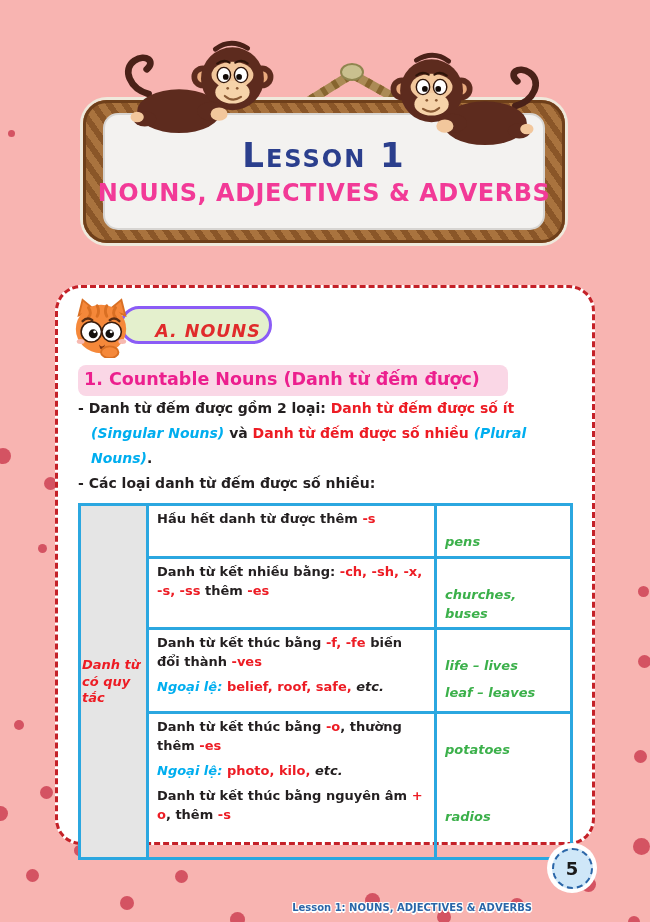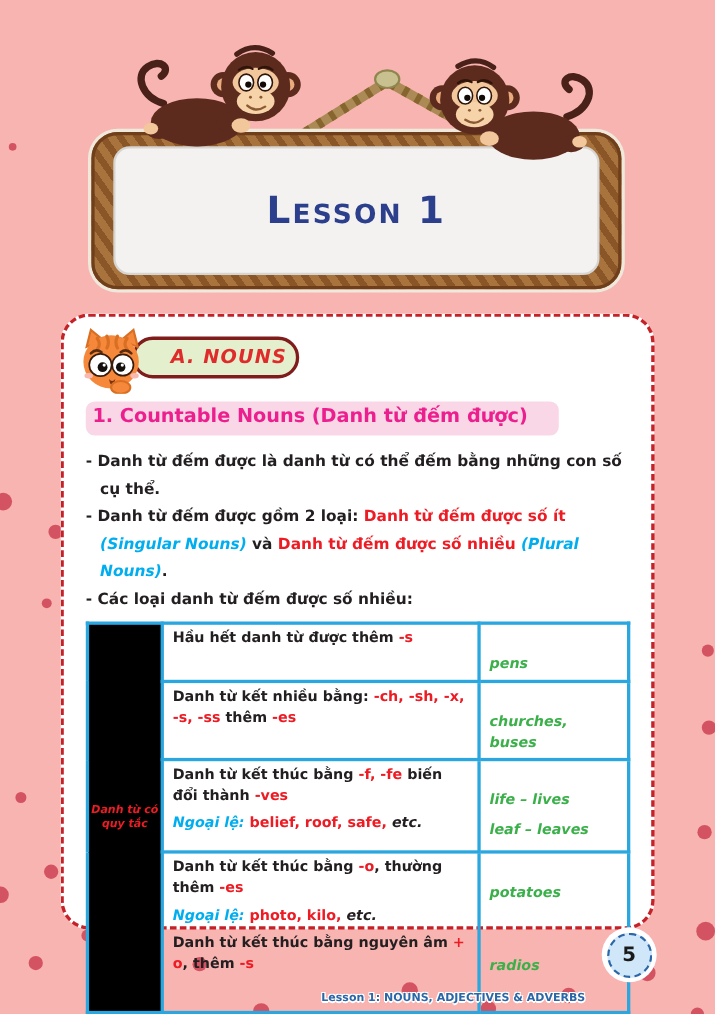--- a/index.html
+++ b/index.html
@@ -2,52 +2,52 @@
 <html lang="vi"><head>
 <meta charset="utf-8">
 <style>
   html,body{margin:0;padding:0;}
   body{width:650px;height:922px;font-family:"DejaVu Sans",sans-serif;}
   .page{position:relative;width:650px;height:922px;overflow:hidden;background:#f8b4b1;}
   .dot{position:absolute;border-radius:50%;}
 
   
   .hanger-svg{position:absolute;left:0;top:0;z-index:1;}
-  .sign-board{position:absolute;left:83px;top:120px;width:482px;height:143px;border-radius:24px;
+  .sign-board{position:absolute;left:83px;top:100px;width:482px;height:143px;border-radius:24px;
     background:repeating-linear-gradient(55deg,#a9733e 0 7px,#8a5628 7px 13px);
     box-shadow:0 0 0 3px #efe9dc, inset 0 0 0 3px #6e3f1a;z-index:2;}
   .sign-panel{position:absolute;left:20px;top:13px;right:20px;bottom:13px;background:#f3f2f0;
     border:2px solid #d7d5d2;border-radius:15px;display:flex;flex-direction:column;
     align-items:center;justify-content:center;gap:9px;}
   .sign-title{font-variant:small-caps;font-weight:bold;color:#2b3f8d;font-size:34px;letter-spacing:2px;line-height:1;}
   .sign-subtitle{font-weight:bold;color:#f23a97;font-size:24px;letter-spacing:.5px;white-space:nowrap;line-height:1;}
   .monkey{position:absolute;z-index:3;}
 
   
   .card{position:absolute;left:55px;top:285px;width:540px;height:560px;box-sizing:border-box;
     background:#fff;border:3px dashed #c42128;border-radius:26px;padding:10px 16px 0 20px;z-index:2;}
 
   .badge-row{position:relative;height:54px;}
   .badge-pill{position:absolute;left:42px;top:8px;width:152px;height:38px;box-sizing:border-box;
-    background:#e4f0cd;border:3px solid #7f1d1d;border-radius:20px;display:flex;align-items:center;
+    background:#e4f0cd;border:3px solid #8b5cf6;border-radius:20px;display:flex;align-items:flex-end;
     justify-content:center;padding-left:24px;}
   .badge-label{color:#e02b2b;font-weight:bold;font-style:italic;font-size:17.5px;letter-spacing:1px;white-space:nowrap;}
   .cat-svg{position:absolute;left:-11px;top:-2px;}
 
   .section-heading{display:inline-block;margin:13px 0 0 0;background:#fad7e6;color:#ec1f8e;
     font-weight:bold;font-size:17.5px;line-height:1.25;padding:4px 28px 5px 6px;border-radius:8px;white-space:nowrap;}
 
   .bullet{margin:0;padding-left:13px;text-indent:-13px;font-size:14px;line-height:25px;font-weight:bold;color:#231f20;}
   .bullet.first{margin-top:12px;}
 
   
   .rules-table{border-collapse:collapse;margin-top:7px;width:492px;table-layout:fixed;}
   .rules-table td{border:3px solid #2ba7e0;box-sizing:border-box;}
-  .col-left{width:68px;background:#000000;color:#ed1c24;font-style:italic;font-weight:bold;
-    text-align:center;vertical-align:middle;font-size:10px;line-height:1.25;}
+  .col-left{width:68px;background:#e5e5e5;color:#ed1c24;font-style:italic;font-weight:bold;
+    text-align:left;vertical-align:middle;font-size:13px;line-height:1.25;}
   .col-rule{width:288px;vertical-align:top;padding:4px 8px;}
   .col-ex{width:136px;vertical-align:top;padding:4px 8px;}
   .rules-table p{margin:0 0 6px 0;font-size:13px;line-height:1.45;font-weight:bold;color:#231f20;}
   .rules-table p:last-child{margin-bottom:0;}
   .ex-line{font-size:13px;line-height:1.45;margin-top:23px;}
   .ex-gap3{margin-top:8px;}
   .ex-gap4{margin-top:48px;}
   .h-r1{height:28px;} .h-r2{height:56px;} .h-r3{height:84px;} .h-r4{height:146px;}
 
   
@@ -97,20 +97,21 @@
 
   <svg class="hanger-svg" width="650" height="260" viewBox="0 0 650 260">
     <path d="M256 134 L352 74 L470 140" fill="none" stroke="#ab8a55" stroke-width="9"></path>
     <path d="M256 134 L352 74 L470 140" fill="none" stroke="#87652f" stroke-width="9" stroke-dasharray="5 8"></path>
     <ellipse cx="352" cy="72" rx="11" ry="8" fill="#c9c08f" stroke="#8f854f" stroke-width="2"></ellipse>
   </svg>
 
   <div class="sign-board">
     <div class="sign-panel">
       <div class="sign-title">Lesson 1</div>
+      <div class="sign-subtitle">NOUNS, ADJECTIVES &amp; ADVERBS</div>
     </div>
   </div>
 
   <svg class="monkey" style="left:120px;top:34px;" width="162" height="102" viewBox="0 0 170 105">
     <g>
       <path d="M30 62 C10 56 2 36 15 27 C27 19 38 28 28 36" stroke="#4a2118" stroke-width="7" fill="none" stroke-linecap="round"></path>
       <ellipse cx="62" cy="80" rx="44" ry="23" fill="#5d2b1e"></ellipse>
       <ellipse cx="26" cy="88" rx="12" ry="8" fill="#5d2b1e"></ellipse>
       <ellipse cx="18" cy="86" rx="7" ry="5.5" fill="#f2c79c"></ellipse>
       <path d="M100 15 q16 -12 34 -1" stroke="#4a2118" stroke-width="5" fill="none" stroke-linecap="round"></path>
@@ -184,21 +185,20 @@
         <ellipse cx="14" cy="47" rx="4" ry="2.6" fill="#f7b9b0"></ellipse>
           <ellipse cx="57" cy="47" rx="4" ry="2.6" fill="#f7b9b0"></ellipse>
         <path d="M33 50 q3 4 6 0 l-1 4 q-2 3 -4 0 Z" fill="#7a3414"></path>
         <path d="M4 50 l9 2 M5 57 l9 -1" stroke="#fff" stroke-width="2" stroke-linecap="round"></path>
         <ellipse cx="44" cy="58" rx="9" ry="6" fill="#f5883a" stroke="#d96f23" stroke-width="2"></ellipse>
       </svg>
     </div>
 
     <div class="section-heading">1. Countable Nouns (Danh từ đếm được)</div>
 
-    <p class="bullet first"><span class="s-k">- Danh từ đếm được là danh từ có thể đếm bằng những con số cụ thể.</span></p>
     <p class="bullet"><span class="s-k">- Danh từ đếm được gồm 2 loại: </span><span class="s-r">Danh từ đếm được số ít </span><span class="s-c">(Singular Nouns)</span><span class="s-k"> và </span><span class="s-r">Danh từ đếm được số nhiều </span><span class="s-c">(Plural Nouns)</span><span class="s-k">.</span></p>
     <p class="bullet"><span class="s-k">- Các loại danh từ đếm được số nhiều:</span></p>
 
     <table class="rules-table">
       <tbody>
           <tr class="h-r1">
         <td class="col-left" rowspan="4">Danh từ có quy tắc</td>
         <td class="col-rule">
           <p><span class="s-k">Hầu hết danh từ được thêm </span><span class="s-r">-s</span></p>
         </td>

